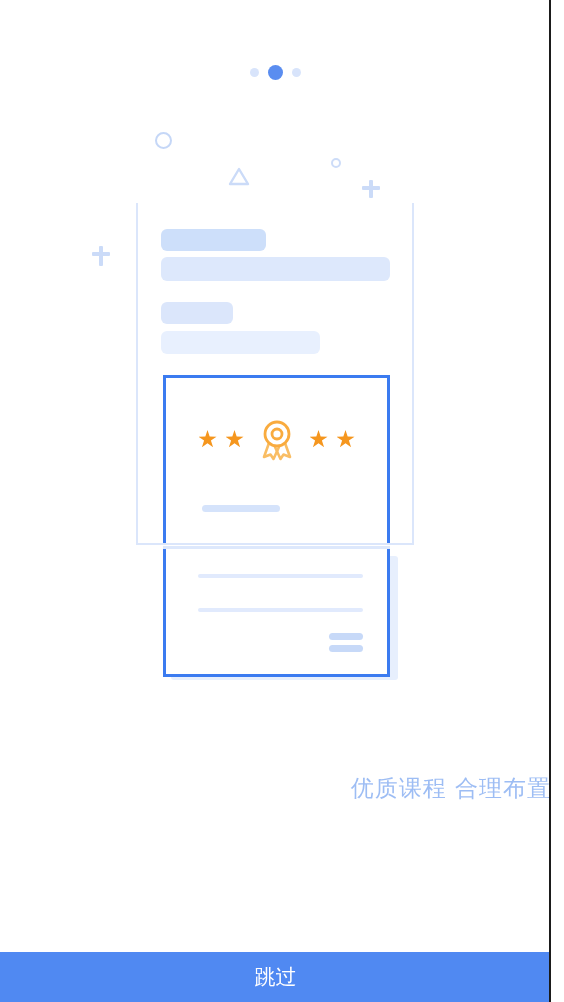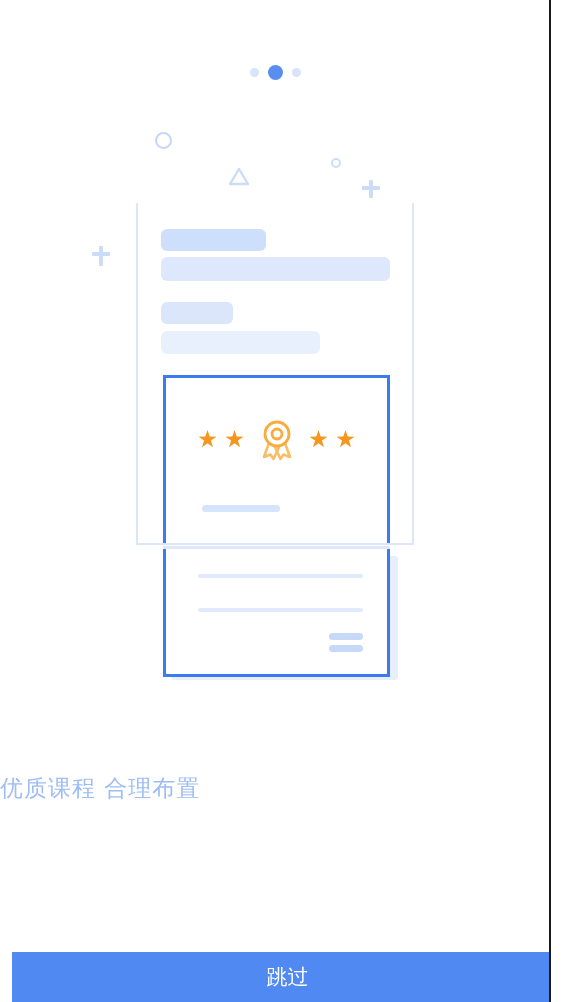--- a/index.html
+++ b/index.html
@@ -220,33 +220,33 @@
   #docline-2 { left: 198px; top: 608px; width: 165px; height: 4px; }
   #docmark-1 { left: 329px; top: 633px; width: 34px; height: 7px; border-radius: 4px; background: #c7d9f8; }
   #docmark-2 { left: 329px; top: 645px; width: 34px; height: 7px; border-radius: 4px; background: #c7d9f8; }
 
   
   #tagline {
     position: absolute;
     left: 0;
     top: 768px;
     width: 551px;
-    text-align: left;
+    text-align: right;
     color: #9dbdf4;
     font-size: 23px;
     line-height: 40px;
     letter-spacing: 1px;
     font-family: "DejaVu Sans", "Liberation Sans", sans-serif;
   }
   .tagline-line { display: block; }
 
   
   #skip-button {
     position: absolute;
-    left: 12px;
+    left: 0;
     top: 952px;
     width: 551px;
     height: 50px;
     background: #5089f2;
     color: #ffffff;
     font-size: 21px;
     display: flex;
     align-items: center;
     justify-content: center;
     cursor: pointer;

